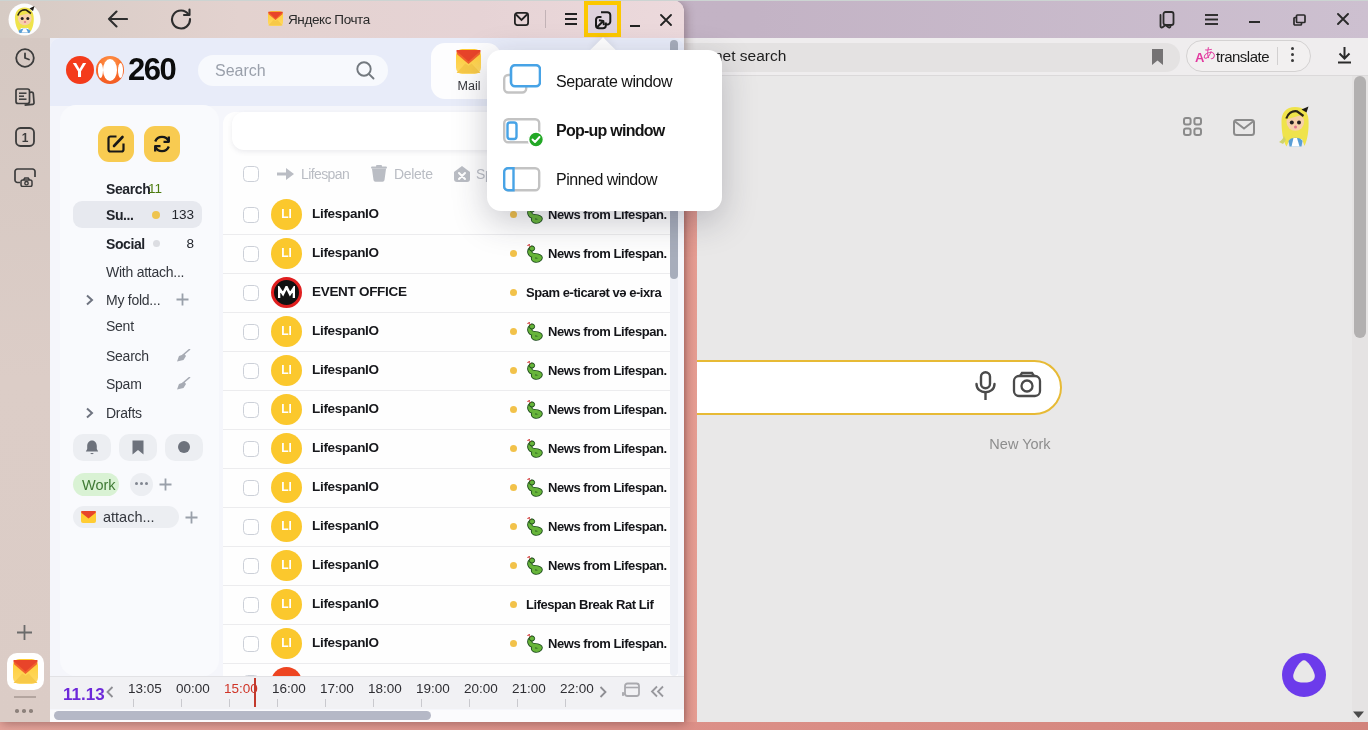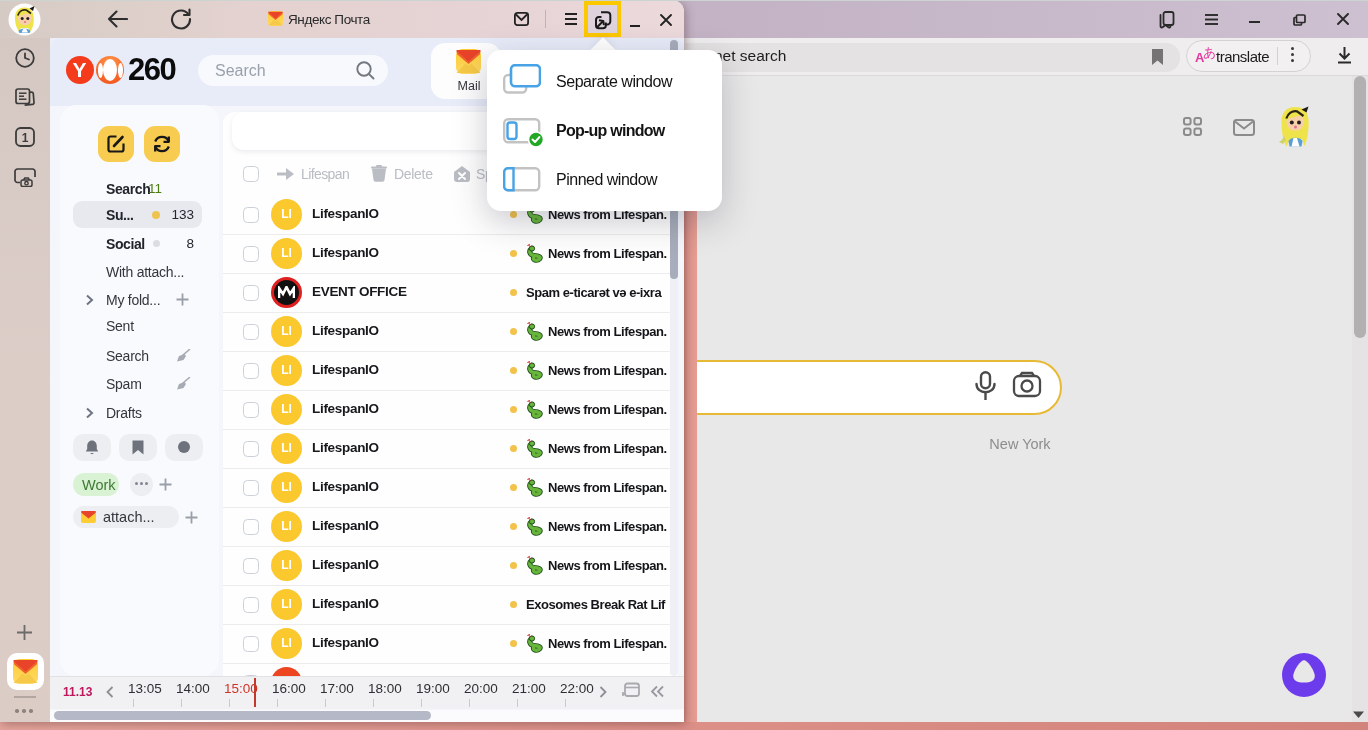--- a/index.html
+++ b/index.html
@@ -480,21 +480,21 @@
           <circle cx="6" cy="4.5" r="2.6" fill="#67b53a" stroke="#1e4d1e" stroke-width="1"></circle>
           <path d="M4.5 3 L2.5 0.8 M2.5 0.8 L1.5 2 M2.5 0.8 L3.8 0.4" stroke="#cf2b2b" stroke-width="1"></path>
         </svg>
       </div>
       <div class="abs" style="left:548px;top:557.5px;width:120px;overflow:hidden;white-space:nowrap;font-size:13px;letter-spacing:-0.45px;font-weight:bold;color:#141519;">News from Lifespan.</div>
       <div class="abs" style="left:223px;top:584.5px;width:449px;height:1px;background:#ececee;"></div>
       <div class="abs" style="left:243px;top:596.5px;width:16px;height:16px;background:#fff;border:1.7px solid #ccd0d8;border-radius:4.5px;"></div>
       <div class="abs" style="left:271px;top:589px;width:31px;height:31px;border-radius:50%;background:#fbc82d;color:#fff;font-size:12px;font-weight:bold;text-align:center;line-height:31px;">LI</div>
       <div class="abs" style="left:312px;top:596px;font-size:13.5px;letter-spacing:-0.3px;font-weight:bold;color:#17181c;">LifespanIO</div>
       <div class="abs" style="left:509.5px;top:601px;width:7px;height:7px;border-radius:50%;background:#f2c24a;"></div>
-      <div class="abs" style="left:526px;top:596.5px;width:142px;overflow:hidden;white-space:nowrap;font-size:13px;letter-spacing:-0.45px;font-weight:bold;color:#141519;">Exosomes Break Rat Lif</div>
+      <div class="abs" style="left:526px;top:596.5px;width:142px;overflow:hidden;white-space:nowrap;font-size:13px;letter-spacing:-0.45px;font-weight:bold;color:#141519;">Lifespan Break Rat Lif</div>
       <div class="abs" style="left:223px;top:623.5px;width:449px;height:1px;background:#ececee;"></div>
       <div class="abs" style="left:243px;top:635.5px;width:16px;height:16px;background:#fff;border:1.7px solid #ccd0d8;border-radius:4.5px;"></div>
       <div class="abs" style="left:271px;top:628px;width:31px;height:31px;border-radius:50%;background:#fbc82d;color:#fff;font-size:12px;font-weight:bold;text-align:center;line-height:31px;">LI</div>
       <div class="abs" style="left:312px;top:635px;font-size:13.5px;letter-spacing:-0.3px;font-weight:bold;color:#17181c;">LifespanIO</div>
       <div class="abs" style="left:509.5px;top:640px;width:7px;height:7px;border-radius:50%;background:#f2c24a;"></div>
       <div class="abs" style="left:526px;top:634px;width:19px;height:19px;">
         <svg width="19" height="19" viewBox="0 0 19 19" style="position:absolute;left:0;top:0">
           <path d="M5.5 4.5 C2.5 7 3.5 11 8 11.5 C13 12 15.5 13 13.5 15 C11.5 17 7 16.5 7.5 14" fill="none" stroke="#1e4d1e" stroke-width="5.2" stroke-linecap="round"></path>
           <path d="M5.5 4.5 C2.5 7 3.5 11 8 11.5 C13 12 15.5 13 13.5 15 C11.5 17 7 16.5 7.5 14" fill="none" stroke="#67b53a" stroke-width="3.4" stroke-linecap="round"></path>
           <circle cx="6" cy="4.5" r="2.6" fill="#67b53a" stroke="#1e4d1e" stroke-width="1"></circle>
@@ -507,28 +507,28 @@
       <div class="abs" style="left:271px;top:667px;width:31px;height:31px;border-radius:50%;background:#ee4521;color:#fff;font-size:13px;font-weight:bold;text-align:center;line-height:31px;">Я</div>
       <div class="abs" style="left:312px;top:674px;font-size:13.5px;letter-spacing:-0.3px;font-weight:bold;color:#17181c;">Program Experts Group</div>
       <div class="abs" style="left:509.5px;top:679px;width:7px;height:7px;border-radius:50%;background:#f2c24a;"></div>
       <div class="abs" style="left:526px;top:674.5px;width:142px;overflow:hidden;white-space:nowrap;font-size:13px;letter-spacing:-0.45px;font-weight:bold;color:#141519;">Holiday news</div>
     </div>
 
   <div class="abs" style="left:670px;top:40px;width:8px;height:636px;background:#eef0f6;border-radius:4px;"></div>
   <div class="abs" style="left:670px;top:40px;width:8px;height:239px;background:#a7adbb;border-radius:4px;"></div>
 
   <div class="abs" style="left:50px;top:676px;width:634px;height:33px;background:#f1f1f4;border-top:1px solid #e2e2e5;"></div>
-  <div class="abs" style="left:63px;top:685px;font-size:12px;font-weight:bold;color:#be185d;">11.13</div>
+  <div class="abs" style="left:63px;top:685px;font-size:17px;font-weight:bold;color:#6d28d9;">11.13</div>
   <svg class="abs" style="left:106px;top:686px" width="8" height="12" viewBox="0 0 8 12">
       <path d="M6.5 1 L1.5 6 L6.5 11" fill="none" stroke="#8e8e93" stroke-width="1.8"></path>
     </svg>
   <div id="times">
       <div class="abs" style="left:121px;top:681px;width:48px;text-align:center;font-size:13.5px;color:#2e2e33;">13:05</div>
       <div class="abs" style="left:133px;top:699px;width:1px;height:8px;background:#c9c9ce;"></div>
-      <div class="abs" style="left:169px;top:681px;width:48px;text-align:center;font-size:13.5px;color:#2e2e33;">14:00</div>
+      <div class="abs" style="left:169px;top:681px;width:48px;text-align:center;font-size:13.5px;color:#2e2e33;">00:00</div>
       <div class="abs" style="left:181px;top:699px;width:1px;height:8px;background:#c9c9ce;"></div>
       <div class="abs" style="left:217px;top:681px;width:48px;text-align:center;font-size:13.5px;color:#cf3427;">15:00</div>
       <div class="abs" style="left:229px;top:699px;width:1px;height:8px;background:#c9c9ce;"></div>
       <div class="abs" style="left:265px;top:681px;width:48px;text-align:center;font-size:13.5px;color:#2e2e33;">16:00</div>
       <div class="abs" style="left:277px;top:699px;width:1px;height:8px;background:#c9c9ce;"></div>
       <div class="abs" style="left:313px;top:681px;width:48px;text-align:center;font-size:13.5px;color:#2e2e33;">17:00</div>
       <div class="abs" style="left:325px;top:699px;width:1px;height:8px;background:#c9c9ce;"></div>
       <div class="abs" style="left:361px;top:681px;width:48px;text-align:center;font-size:13.5px;color:#2e2e33;">18:00</div>
       <div class="abs" style="left:373px;top:699px;width:1px;height:8px;background:#c9c9ce;"></div>
       <div class="abs" style="left:409px;top:681px;width:48px;text-align:center;font-size:13.5px;color:#2e2e33;">19:00</div>

